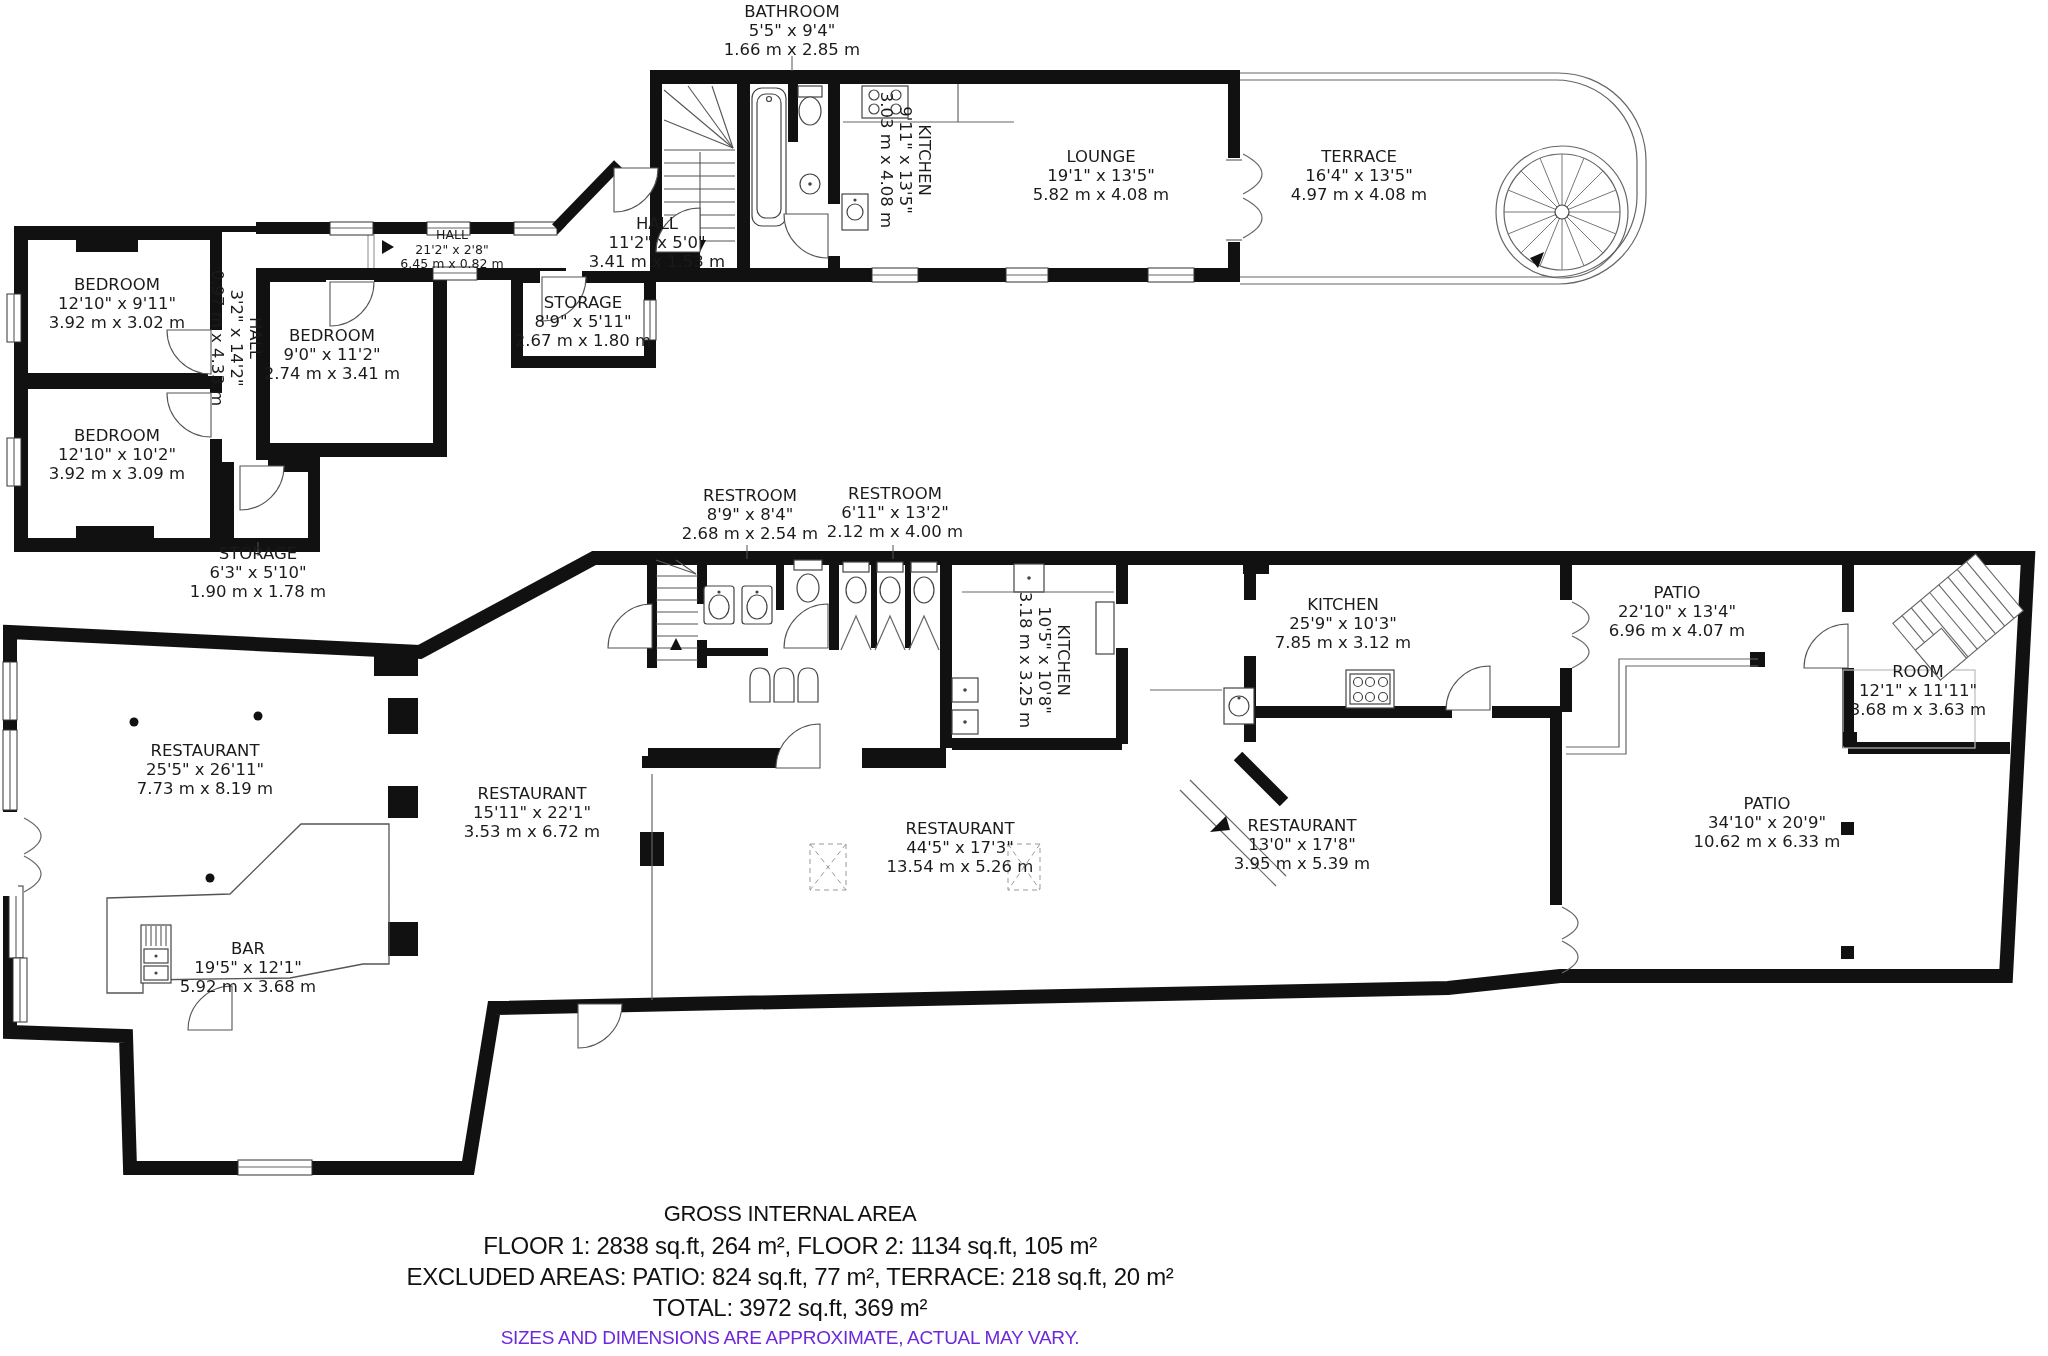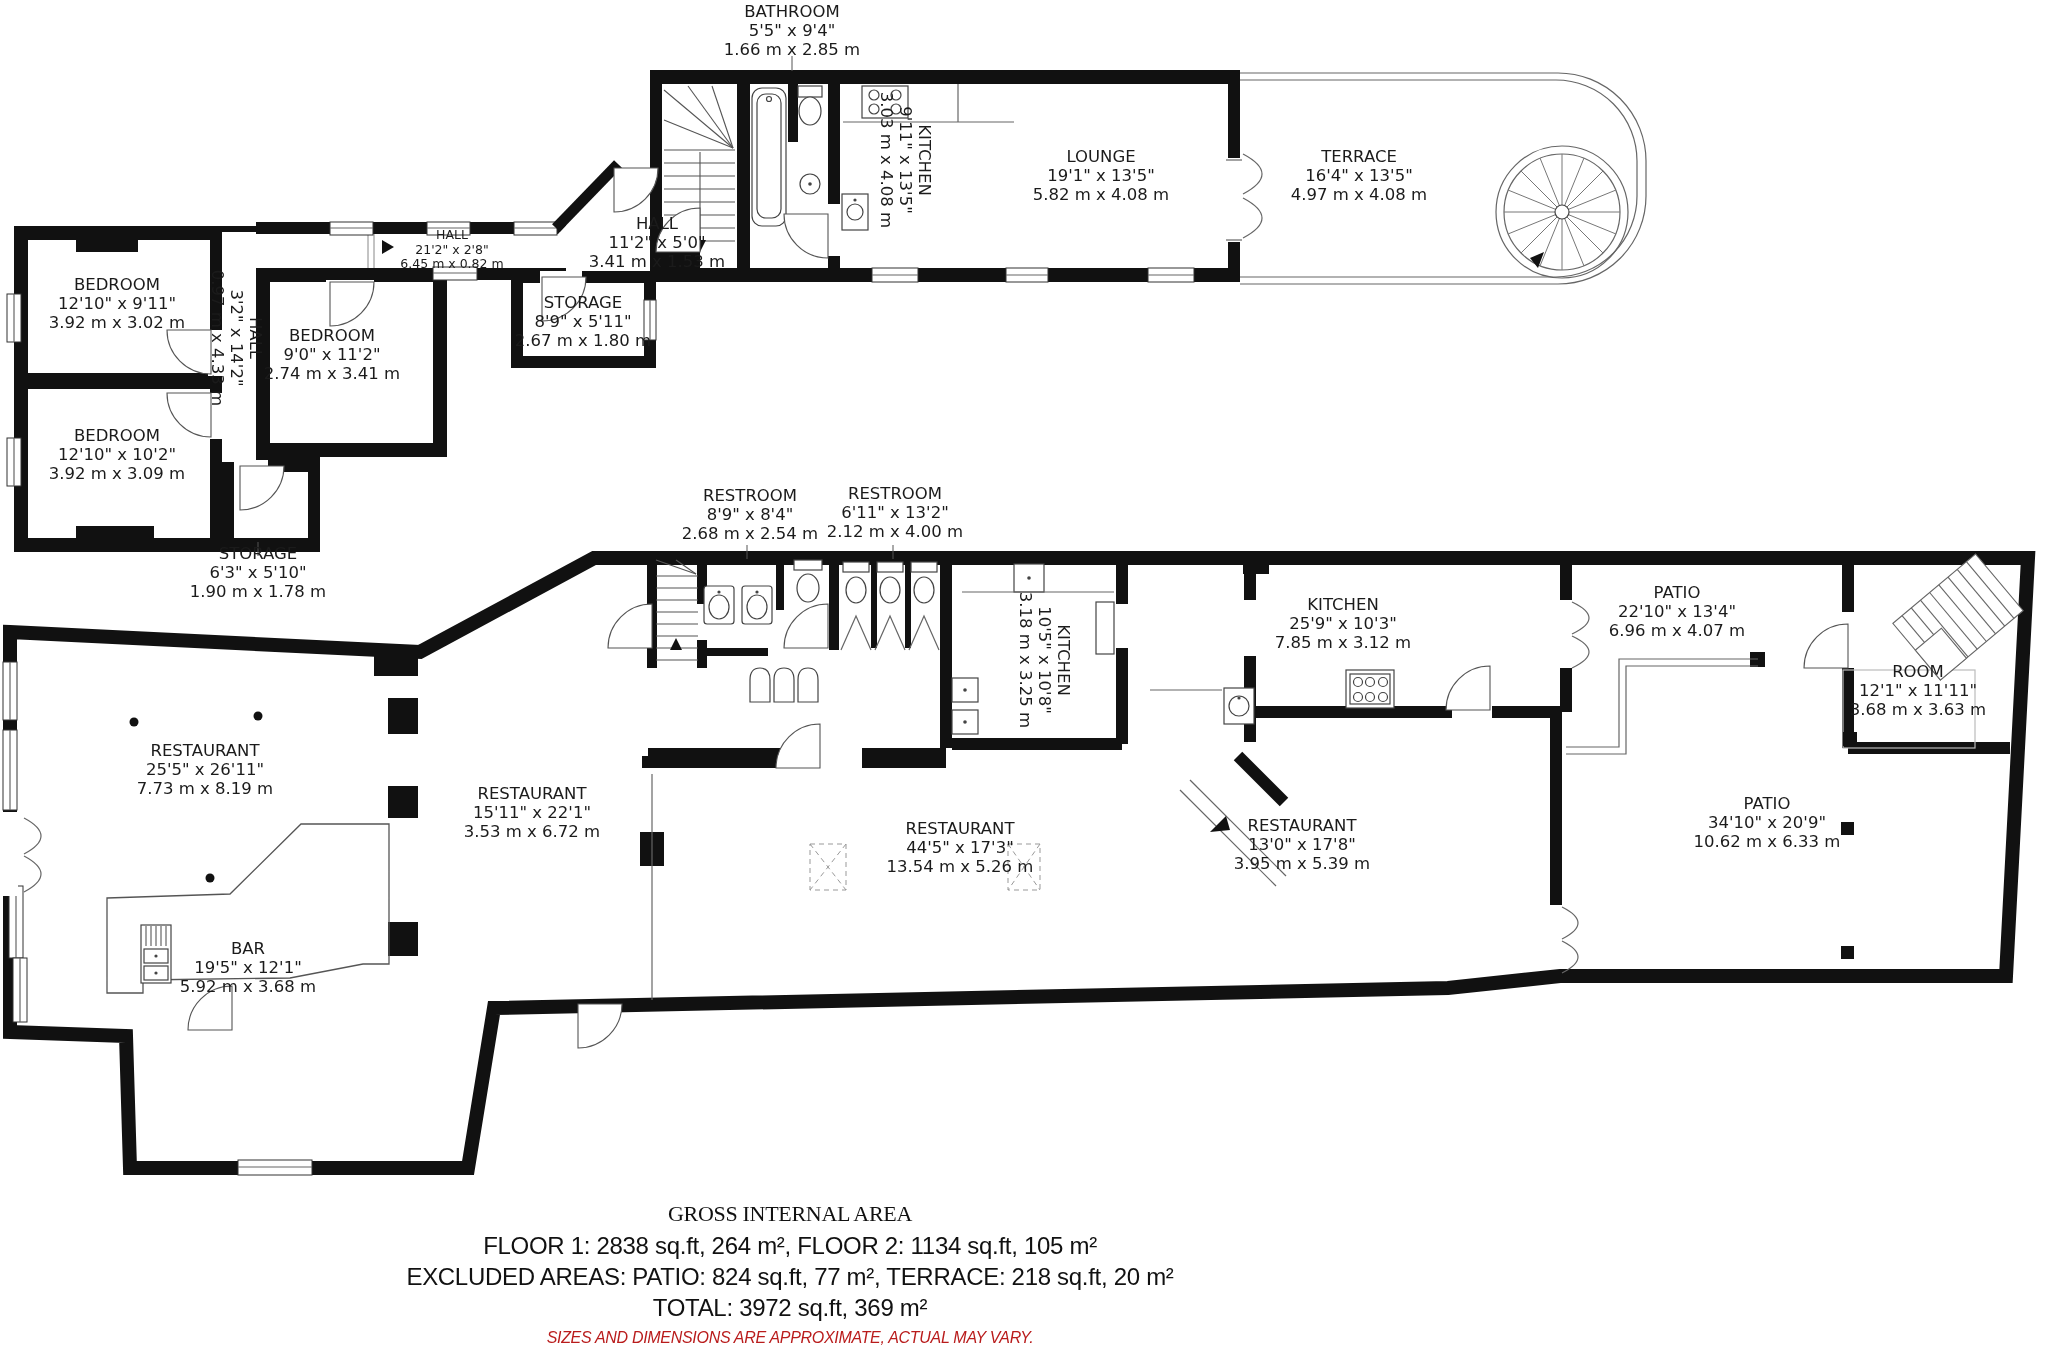--- a/index.html
+++ b/index.html
@@ -6,23 +6,23 @@
   #stage{position:relative;width:2048px;height:1356px;background:#fff;overflow:hidden;
          font-family:"DejaVu Sans",sans-serif;padding-left:42px;}
   svg{position:absolute;left:0;top:0;}
   .lbl{position:absolute;transform:translate(-50%,-50%);text-align:center;
        font:16.5px/1.16 "DejaVu Sans",sans-serif;color:#1b1b1b;white-space:nowrap;}
   .lbl span{display:block;}
   .lbl.small{font-size:12.5px;}
   .lbl.vert{transform:translate(-50%,-50%) rotate(90deg);}
   .caption{position:absolute;left:0;top:1198px;width:1580px;text-align:center;
            font-family:"Liberation Sans",sans-serif;color:#111;letter-spacing:-0.3px;}
-  .caption .t{font-size:22px;line-height:32px;font-family:Liberation Serif, serif;}
+  .caption .t{font-size:22px;line-height:32px;}
   .caption .l{font-size:24px;line-height:31px;}
-  .caption .d{font-size:16px;line-height:30px;color:#b91c1c;font-style:italic;}
+  .caption .d{font-size:19px;line-height:30px;color:#6d28d9;}
   .thin{stroke:#666;stroke-width:1.2;fill:none;}
   .fix{stroke:#444;stroke-width:1.2;fill:#fff;}
   .door{stroke:#555;stroke-width:1.1;fill:#fff;}
   .win{stroke:#333;stroke-width:1;fill:#fff;}
 </style>
 </head>
 <body>
 
 <div id="stage">
 

